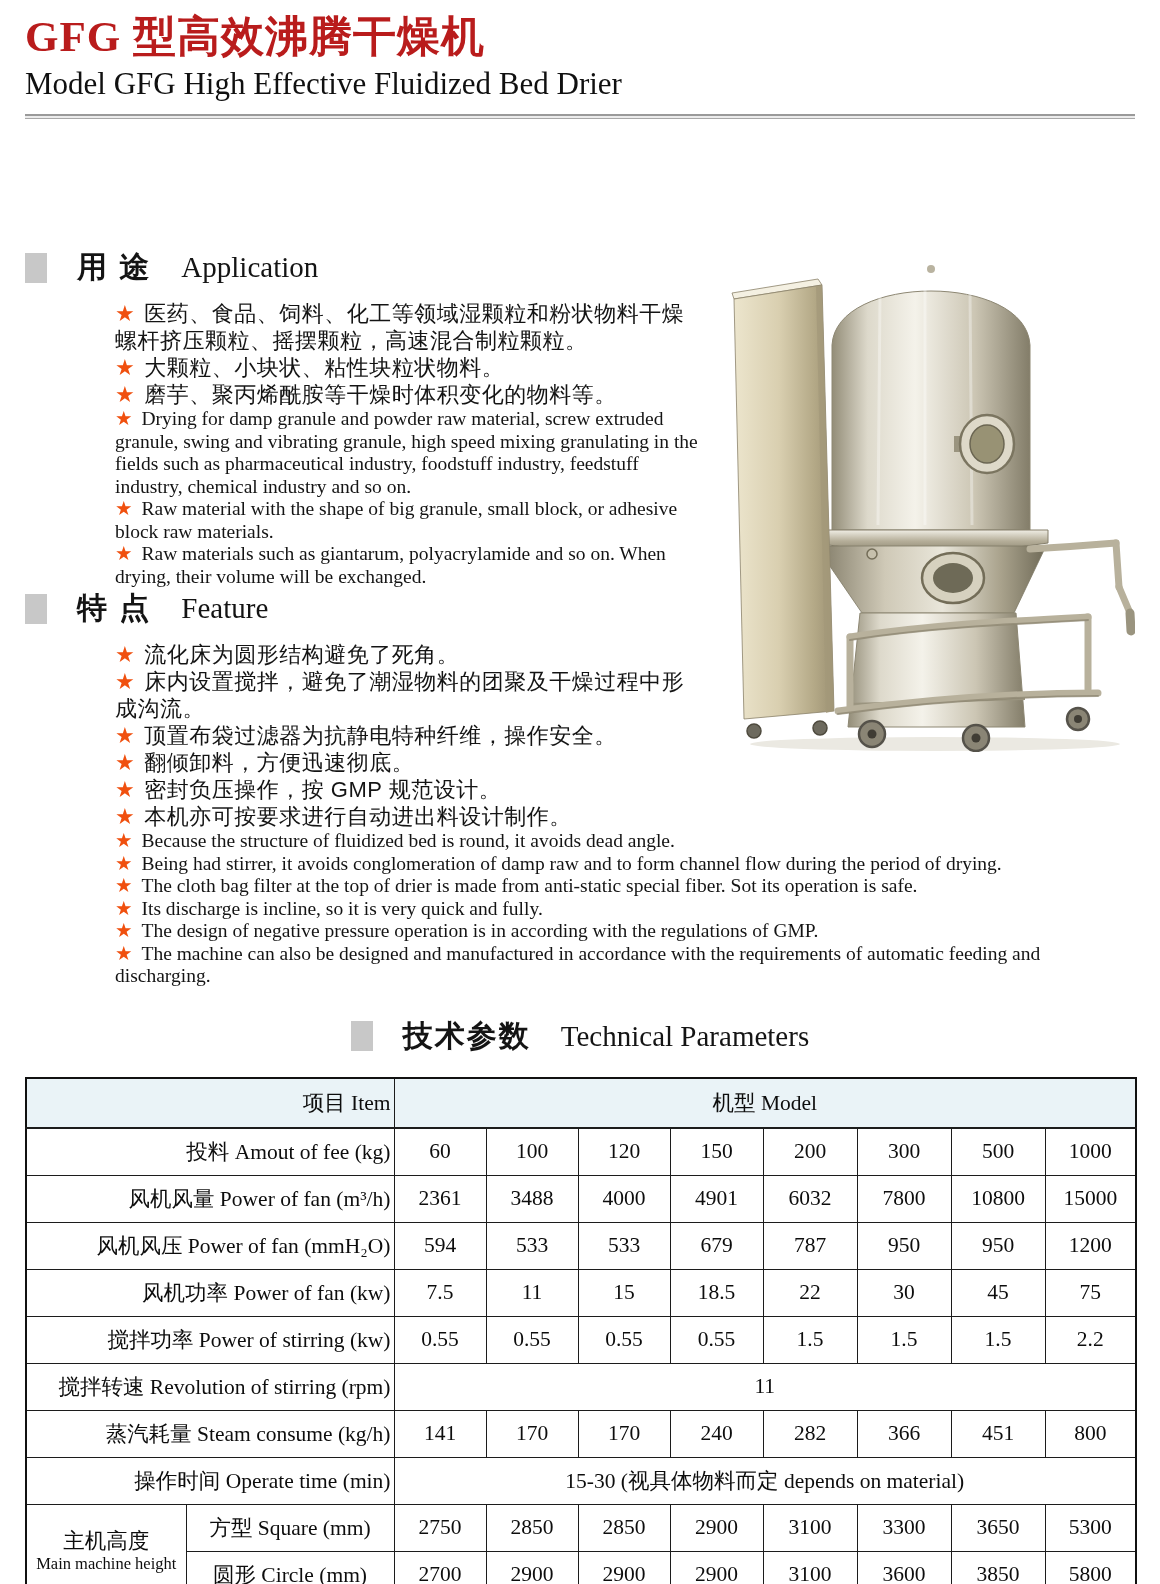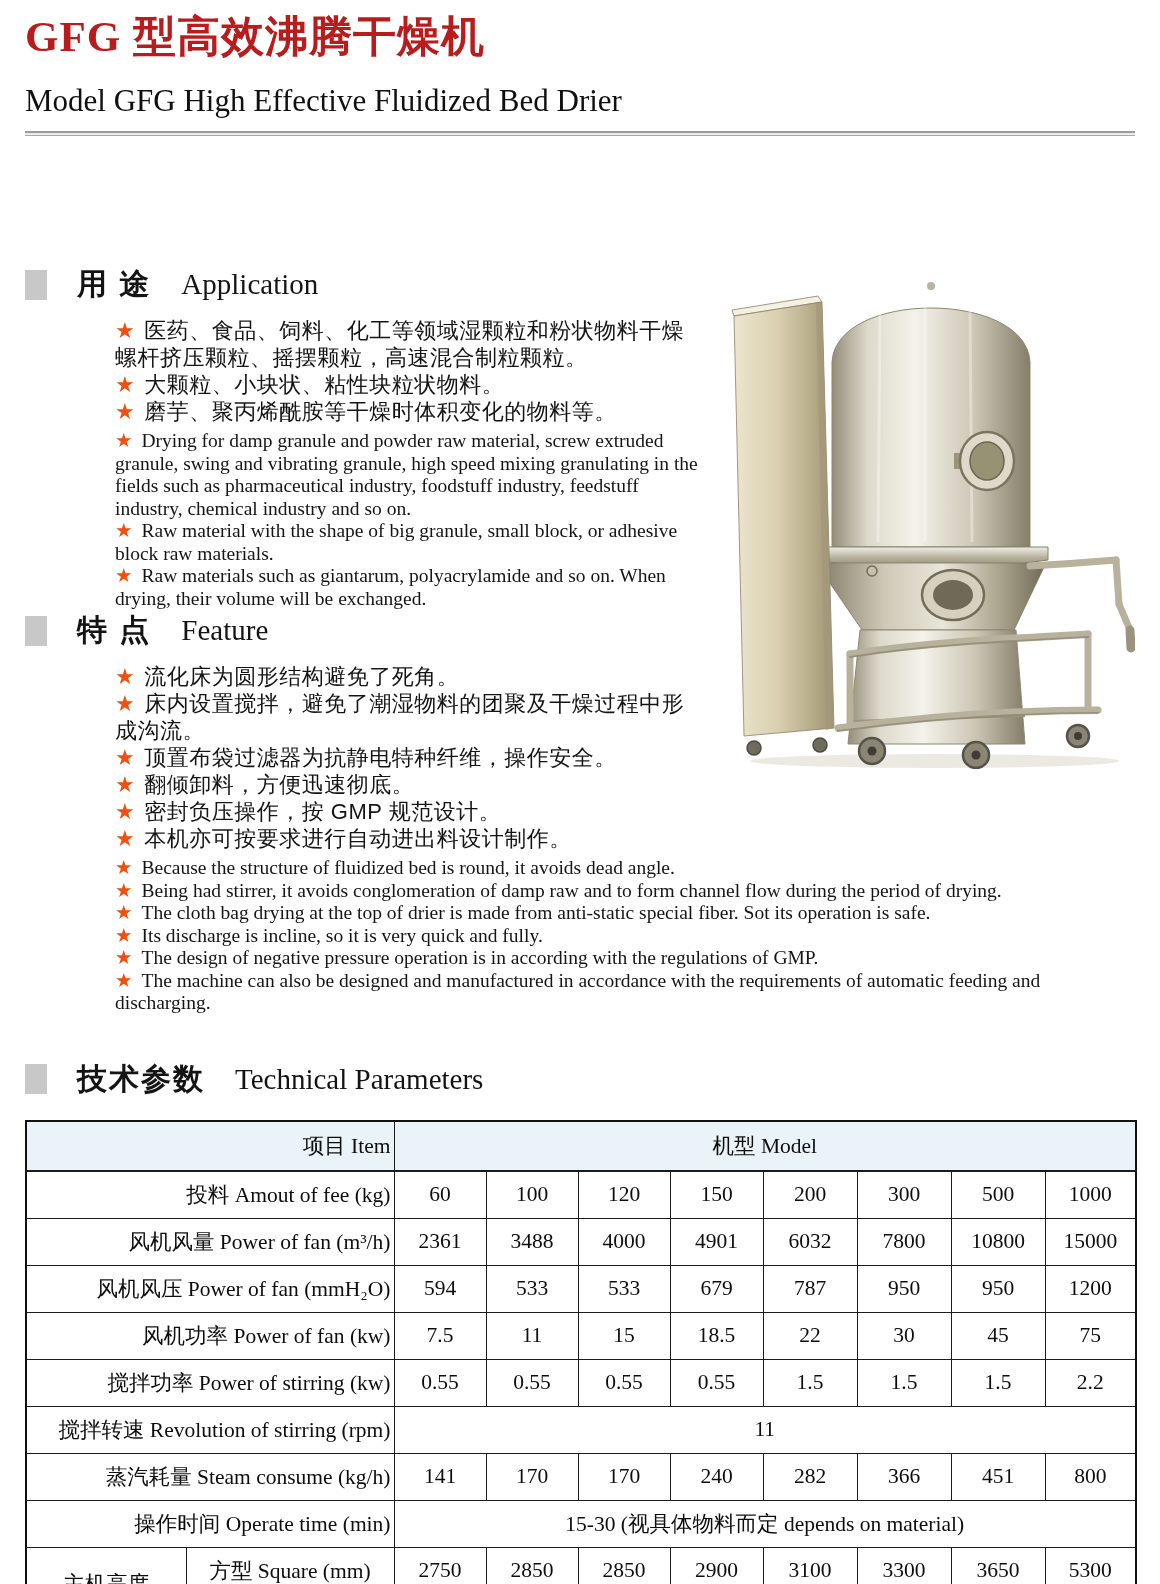--- a/index.html
+++ b/index.html
@@ -9,53 +9,53 @@
     overflow:hidden;
   }
   .page { padding:12px 25px 0 25px; }
 
   
   .title {
     font-size:43px; font-weight:bold; color:#b91c1c; line-height:50px;
     font-family:"Liberation Serif","DejaVu Serif",serif; letter-spacing:1px;
   }
   .subtitle {
-    font-size:31px; line-height:38px; margin-top:20px; color:#101010;
+    font-size:31px; line-height:38px; margin-top:3px; color:#101010;
     font-family:"Liberation Serif","DejaVu Serif",serif;
   }
   .divider {
     margin-top:11px; height:2px; background:#ececec;
     border-top:2px solid #9a9a9a; border-bottom:1px solid #a8a8a8;
   }
 
   
   .flow { margin-top:128px; }
   .section-head { display:flex; align-items:center; gap:30px; margin:0; }
   .sq { width:22px; height:30px; background:#C8C8C8; flex:0 0 auto; }
   .head-cn { font-size:30px; font-weight:bold; font-family:"Liberation Sans","DejaVu Sans",sans-serif; letter-spacing:2px; }
   .head-en { font-size:29px; font-family:"Liberation Serif","DejaVu Serif",serif; }
 
   .machine {
     float:right; width:415px; height:505px; margin:0 0 12px 14px;
   }
 
   .bullets { margin-left:90px; }
   .bullets.cn { margin-top:12px; }
-  .bullets.en { margin-top:5px; }
+  .bullets.en { }
   .bullets.cn .bullet {
     font-family:"Liberation Sans","DejaVu Sans",sans-serif;
     font-size:22px; line-height:27px; letter-spacing:0.5px;
   }
   .bullets.en .bullet {
     font-family:"Liberation Serif","DejaVu Serif",serif;
     font-size:19.5px; line-height:22.5px;
   }
   .star { color:#F0500F; margin-right:9px; }
   .feature-gap { }
-  .tech-gap { margin-top:44px; clear:both; }
+  .tech-gap { margin-top:28px; clear:both;justify-content:center; }
 
   
   table.params {
     border-collapse:collapse; table-layout:fixed; width:1110px;
     margin-top:20px; border:2.5px solid #111;
   }
   table.params td, table.params th {
     border:1.6px solid #1c1c1c; height:46px; font-size:21.5px;
     text-align:center; padding:0 3px; font-weight:normal;
     font-family:"Liberation Serif","DejaVu Serif",serif; color:#0d0d0d;
@@ -194,21 +194,21 @@
         <div class="bullet"><span class="star">★</span><span class="bt">流化床为圆形结构避免了死角。</span></div>
         <div class="bullet"><span class="star">★</span><span class="bt">床内设置搅拌，避免了潮湿物料的团聚及干燥过程中形成沟流。</span></div>
         <div class="bullet"><span class="star">★</span><span class="bt">顶置布袋过滤器为抗静电特种纤维，操作安全。</span></div>
         <div class="bullet"><span class="star">★</span><span class="bt">翻倾卸料，方便迅速彻底。</span></div>
         <div class="bullet"><span class="star">★</span><span class="bt">密封负压操作，按 GMP 规范设计。</span></div>
         <div class="bullet"><span class="star">★</span><span class="bt">本机亦可按要求进行自动进出料设计制作。</span></div>
       </div>
     <div class="bullets en">
         <div class="bullet"><span class="star">★</span><span class="bt">Because the structure of fluidized bed is round, it avoids dead angle.</span></div>
         <div class="bullet"><span class="star">★</span><span class="bt">Being had stirrer, it avoids conglomeration of damp raw and to form channel flow during the period of drying.</span></div>
-        <div class="bullet"><span class="star">★</span><span class="bt">The cloth bag drying at the top of drier is made from anti-static special fiber. Sot its operation is safe.</span></div>
+        <div class="bullet"><span class="star">★</span><span class="bt">The cloth bag filter at the top of drier is made from anti-static special fiber. Sot its operation is safe.</span></div>
         <div class="bullet"><span class="star">★</span><span class="bt">Its discharge is incline, so it is very quick and fully.</span></div>
         <div class="bullet"><span class="star">★</span><span class="bt">The design of negative pressure operation is in according with the regulations of GMP.</span></div>
         <div class="bullet"><span class="star">★</span><span class="bt">The machine can also be designed and manufactured in accordance with the requirements of automatic feeding and discharging.</span></div>
       </div>
 
   </div>
 
   <div class="section-head tech-gap">
     <span class="sq"></span>
     <span class="head-cn">技术参数</span>

